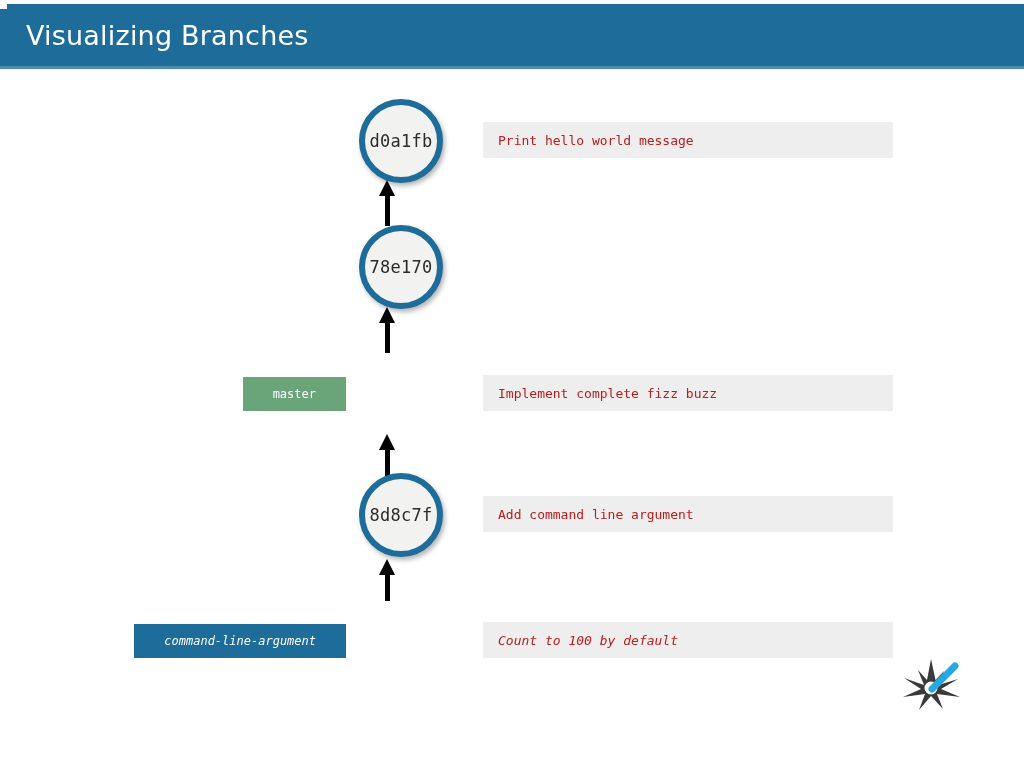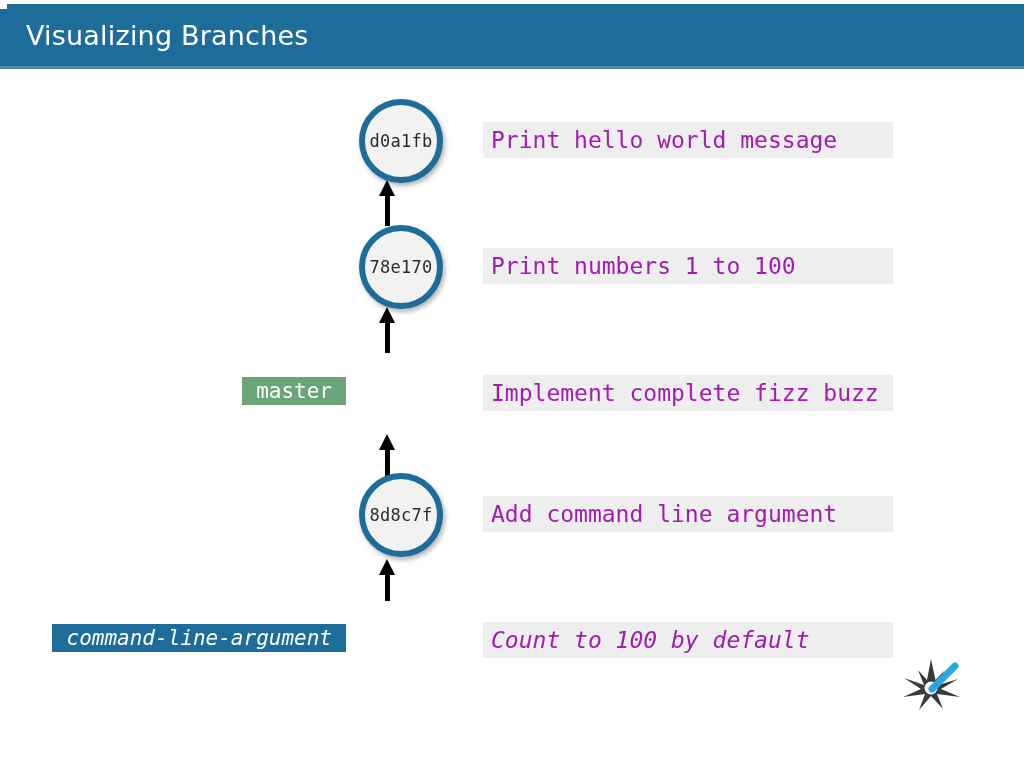--- a/index.html
+++ b/index.html
@@ -96,39 +96,39 @@
     left: 469px;
     top: 23px;
     width: 410px;
     height: 36px;
     background: #eeeeee;
     display: flex;
     align-items: center;
   }
   .commit-message-text {
     font-family: "DejaVu Sans Mono", monospace;
-    font-size: 23px;
-    color: #a21caf;
-    padding-left: 8px;
+    font-size: 13px;
+    color: #b91c1c;
+    padding-left: 15px;
     white-space: nowrap;
   }
 
   
   .branch-label {
     position: absolute;
-    height: 28px;
+    height: 34px;
     top: 25px;
     display: flex;
     align-items: center;
     justify-content: center;
     font-family: "DejaVu Sans Mono", monospace;
-    font-size: 21px;
+    font-size: 12px;
     color: #ffffff;
     white-space: nowrap;
-    padding: 0 14px;
+    padding: 0 30px;
     box-sizing: border-box;
   }
   .branch-label.master {
     background: #6aa57a;
     right: 692px;
   }
   .branch-label.feature {
     background: #1d6c99;
     right: 692px;
   }
@@ -188,23 +188,20 @@
   </div>
 
   <div class="arrow" style="top:111px; height:46px;">
     <div class="arrow-head"></div>
     <div class="arrow-shaft" style="height:37px;"></div>
   </div>
 
   <div class="commit-row" style="top:156px;">
     <div class="commit-node">
       <span class="commit-hash">78e170</span>
-    </div>
-    <div class="commit-message">
-      <span class="commit-message-text">Print numbers 1 to 100</span>
     </div>
   </div>
 
   <div class="arrow" style="top:238px; height:46px;">
     <div class="arrow-head"></div>
     <div class="arrow-shaft" style="height:37px;"></div>
   </div>
 
   <div class="commit-row" style="top:283px;">
     <div class="branch-label master">master</div>

